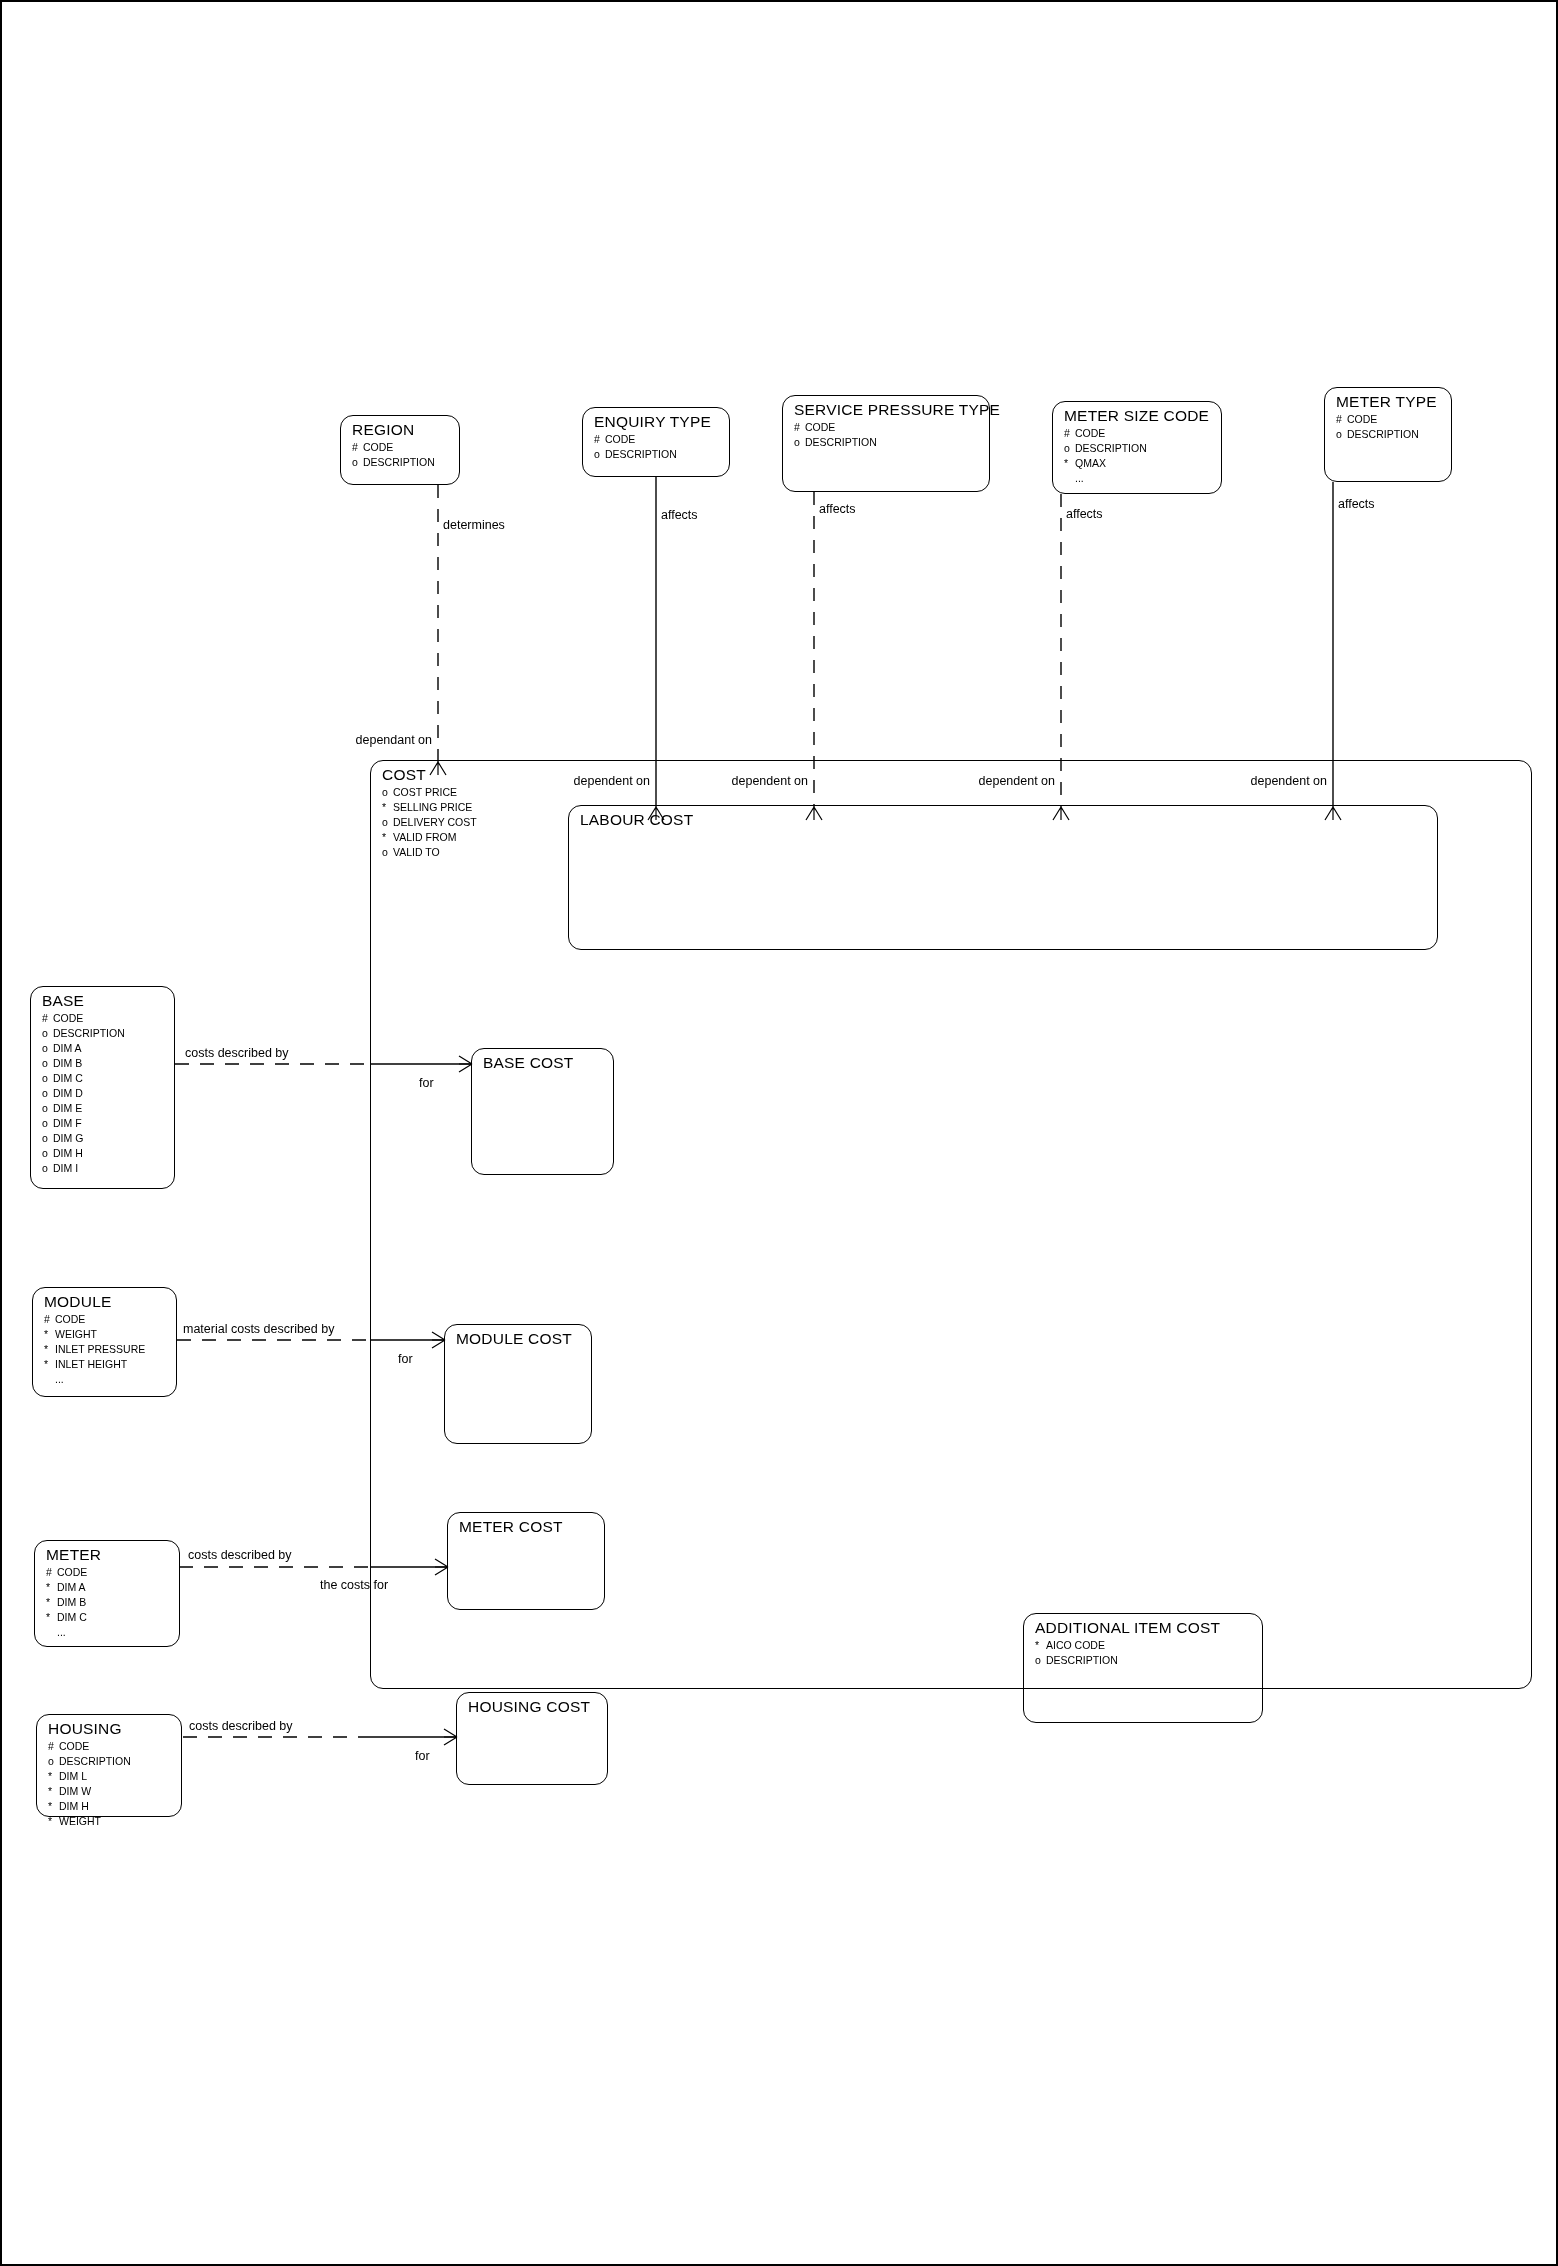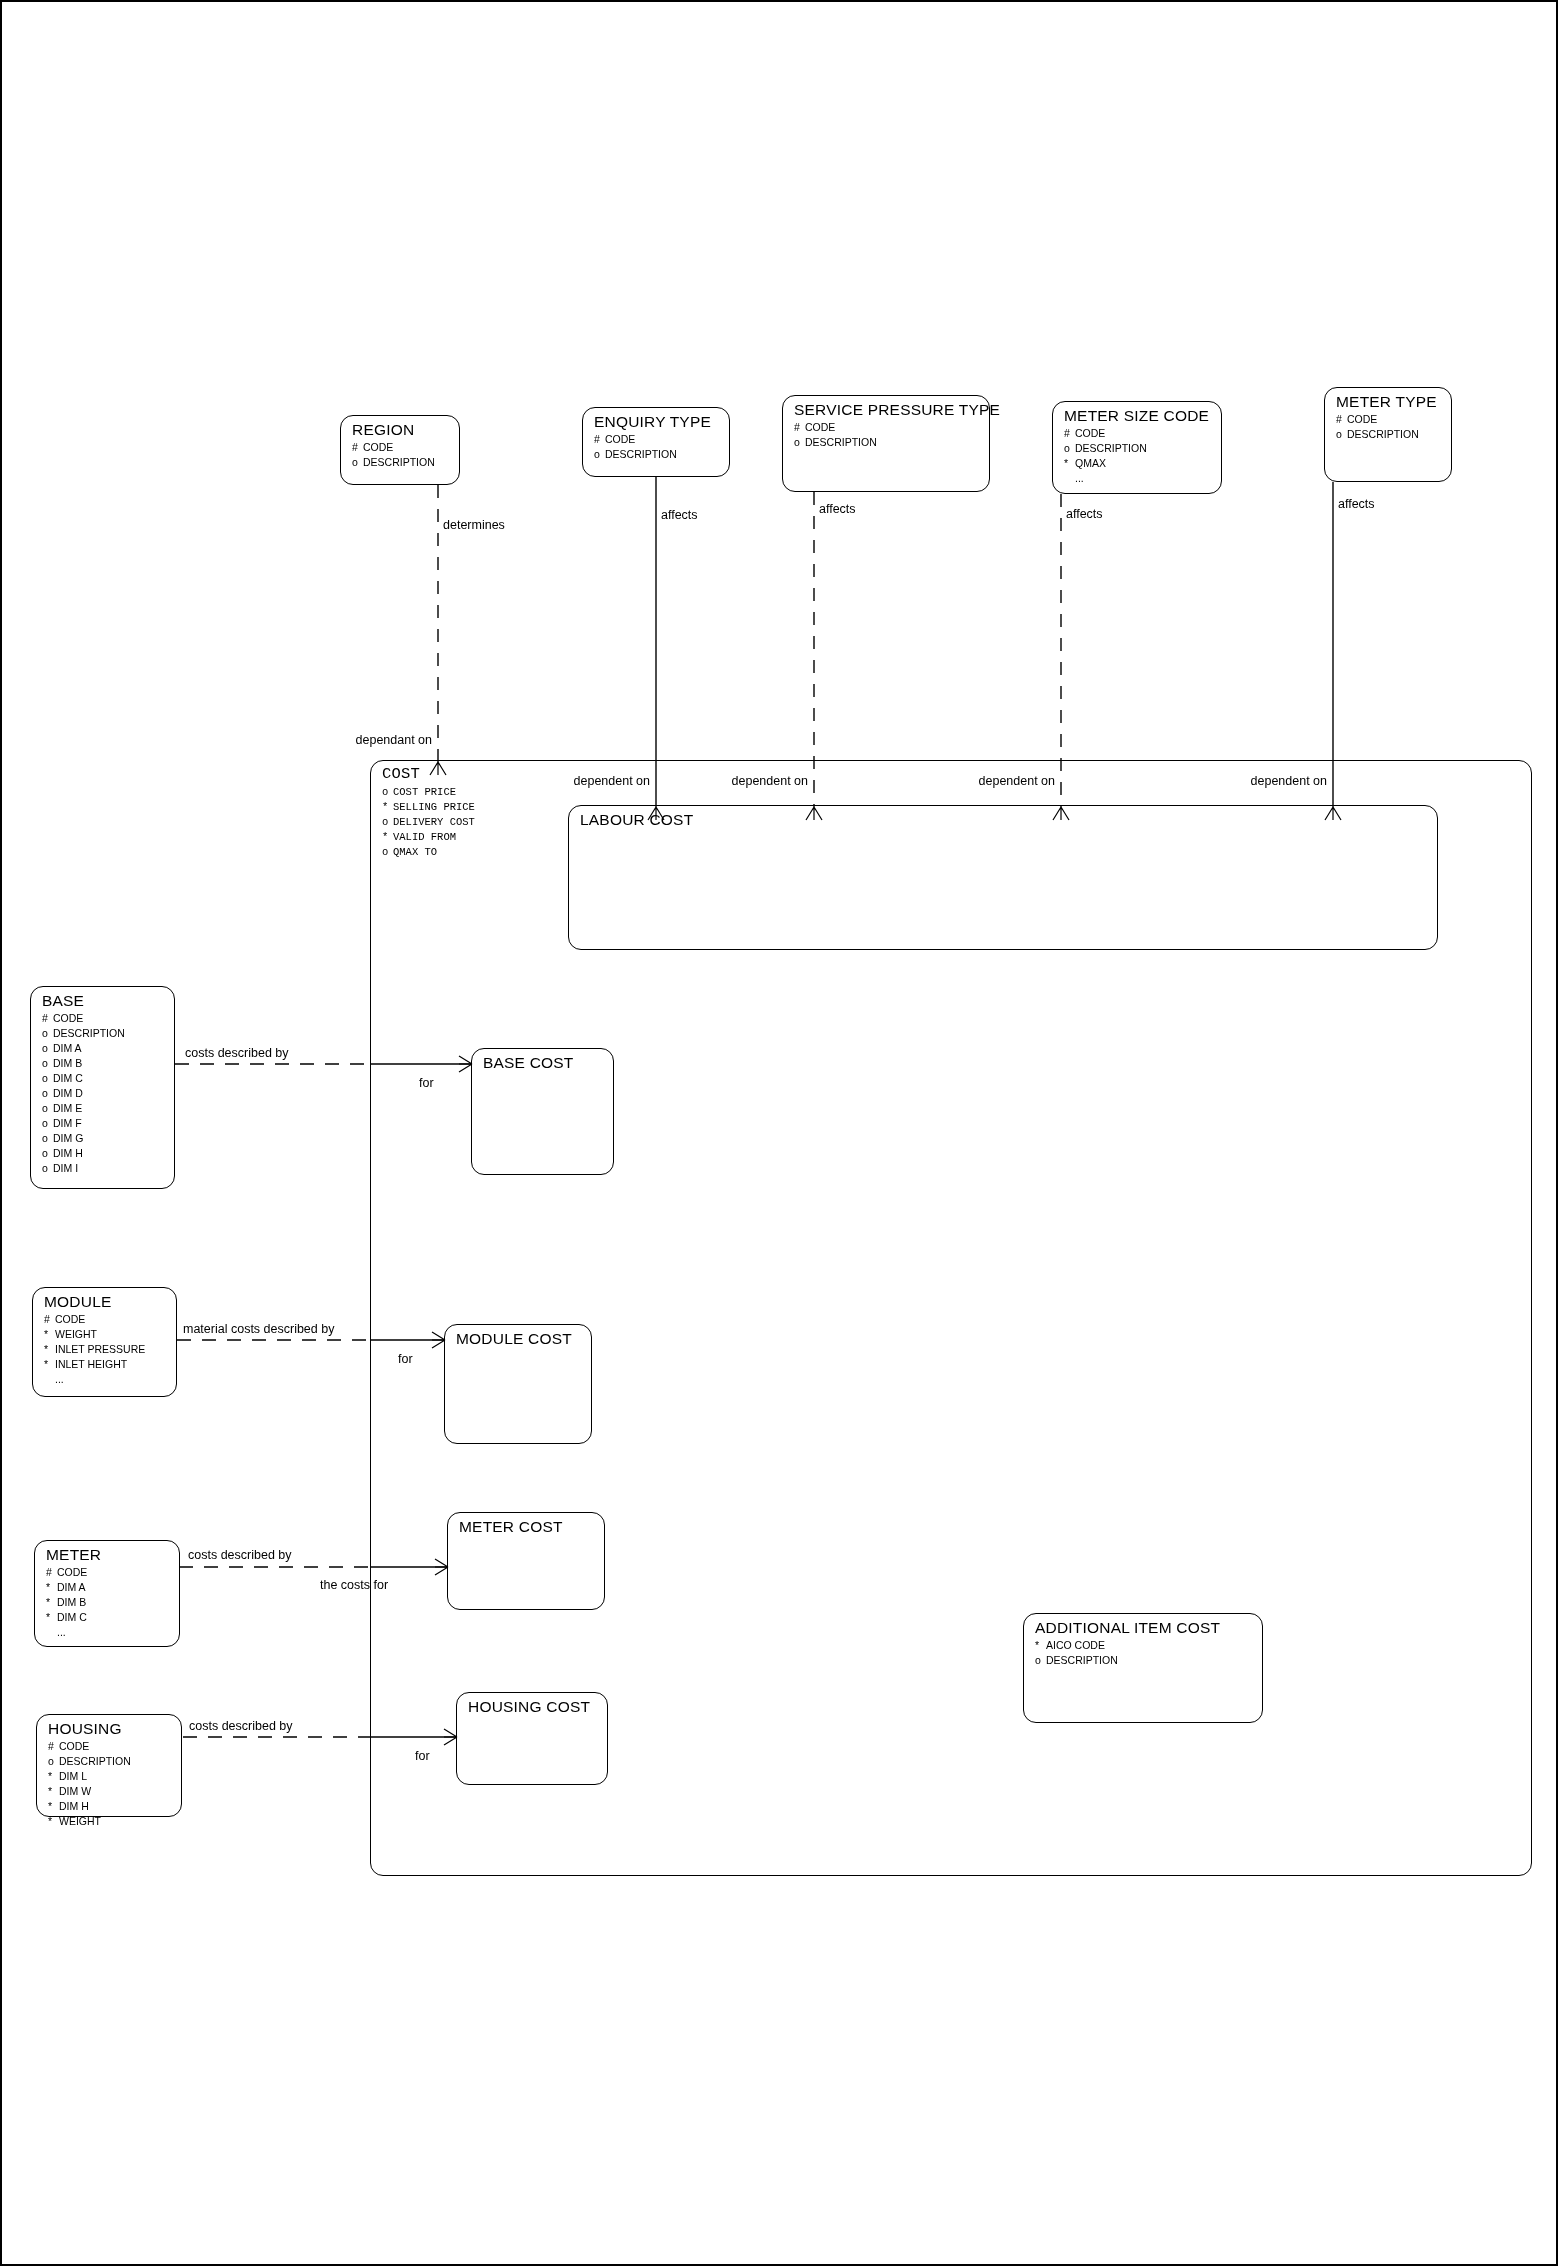--- a/index.html
+++ b/index.html
@@ -162,28 +162,28 @@
   </div>
 
   <div class="entity" style="left:1322px; top:385px; width:128px; height:95px;">
     <div class="ent-title">METER TYPE</div>
     <div class="attrs">
       <span class="attr"><span class="marker">#</span><span>CODE</span></span>
       <span class="attr"><span class="marker">o</span><span>DESCRIPTION</span></span>
     </div>
   </div>
 
-  <div class="entity" style="left:368px; top:758px; width:1162px; height:1116px;font-family:Liberation Mono, monospace;">
+  <div class="entity" style="left:368px; top:758px; width:1162px; height:929px;">
     <div class="ent-title">COST</div>
     <div class="attrs">
       <span class="attr"><span class="marker">o</span><span>COST PRICE</span></span>
       <span class="attr"><span class="marker">*</span><span>SELLING PRICE</span></span>
       <span class="attr"><span class="marker">o</span><span>DELIVERY COST</span></span>
       <span class="attr"><span class="marker">*</span><span>VALID FROM</span></span>
-      <span class="attr"><span class="marker">o</span><span>QMAX TO</span></span>
+      <span class="attr"><span class="marker">o</span><span>VALID TO</span></span>
     </div>
   </div>
 
   <div class="entity" style="left:566px; top:803px; width:870px; height:145px;">
     <div class="ent-title">LABOUR COST</div>
   </div>
 
   <div class="entity" style="left:28px; top:984px; width:145px; height:203px;">
     <div class="ent-title">BASE</div>
     <div class="attrs">

